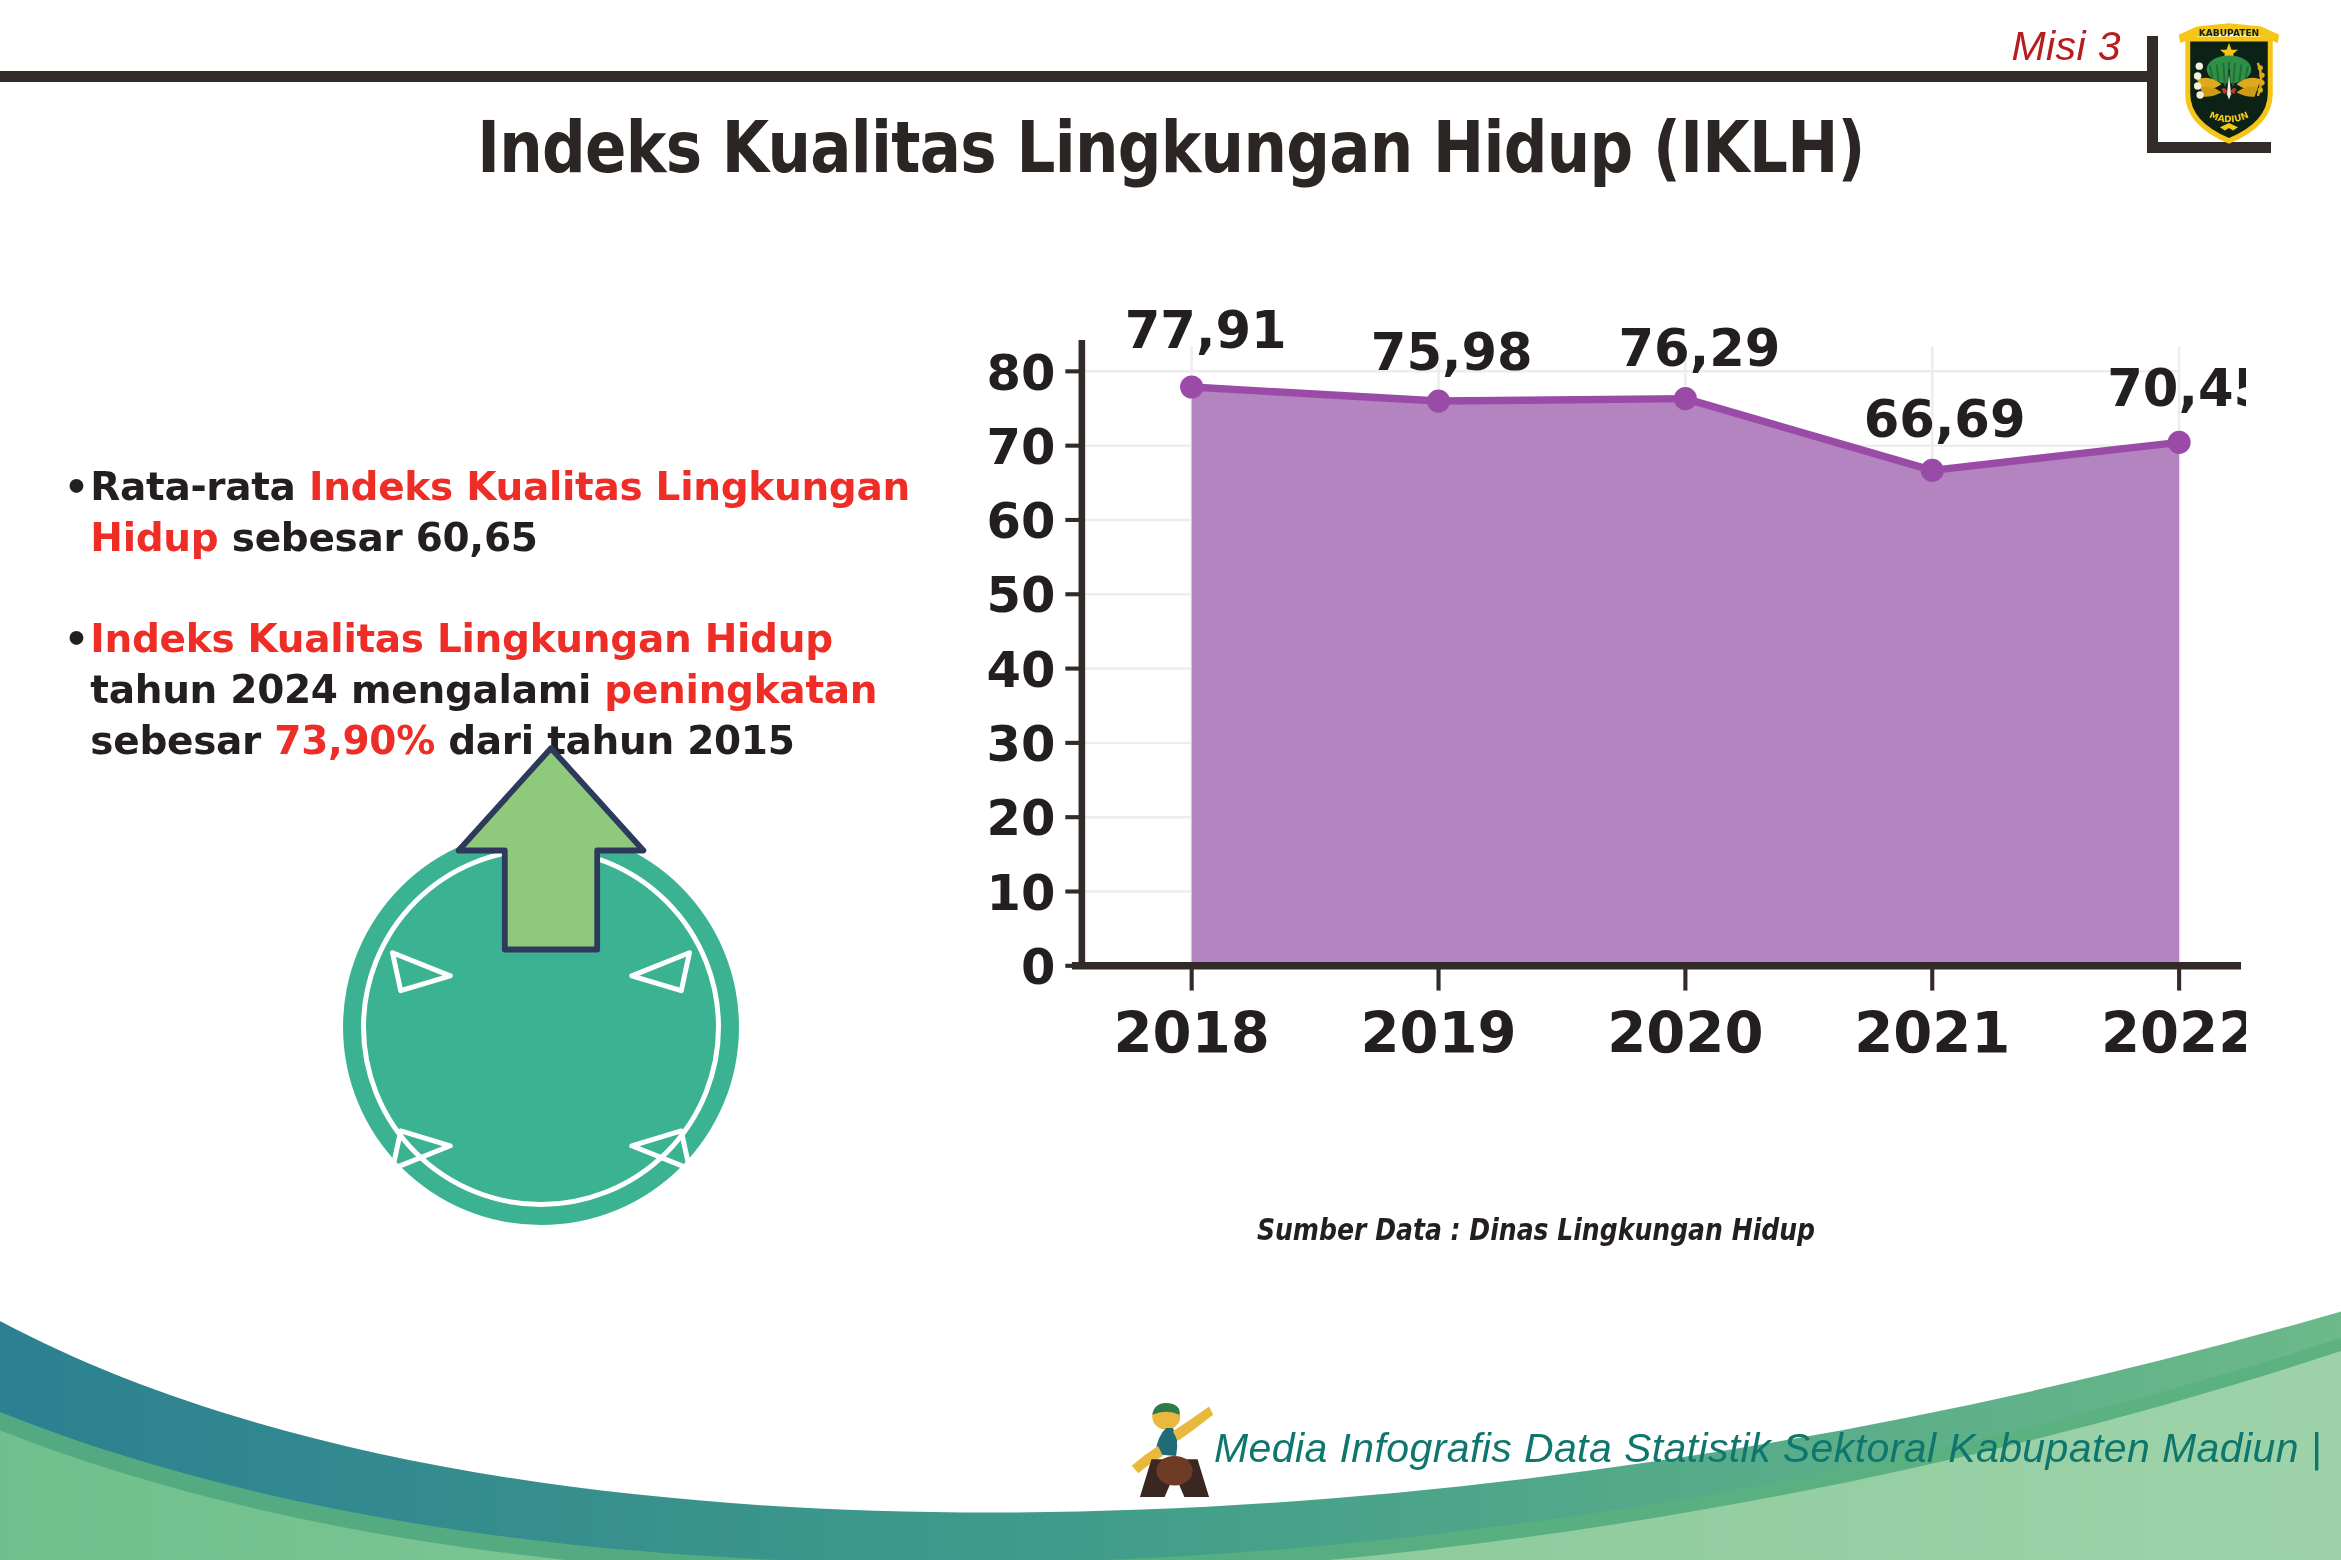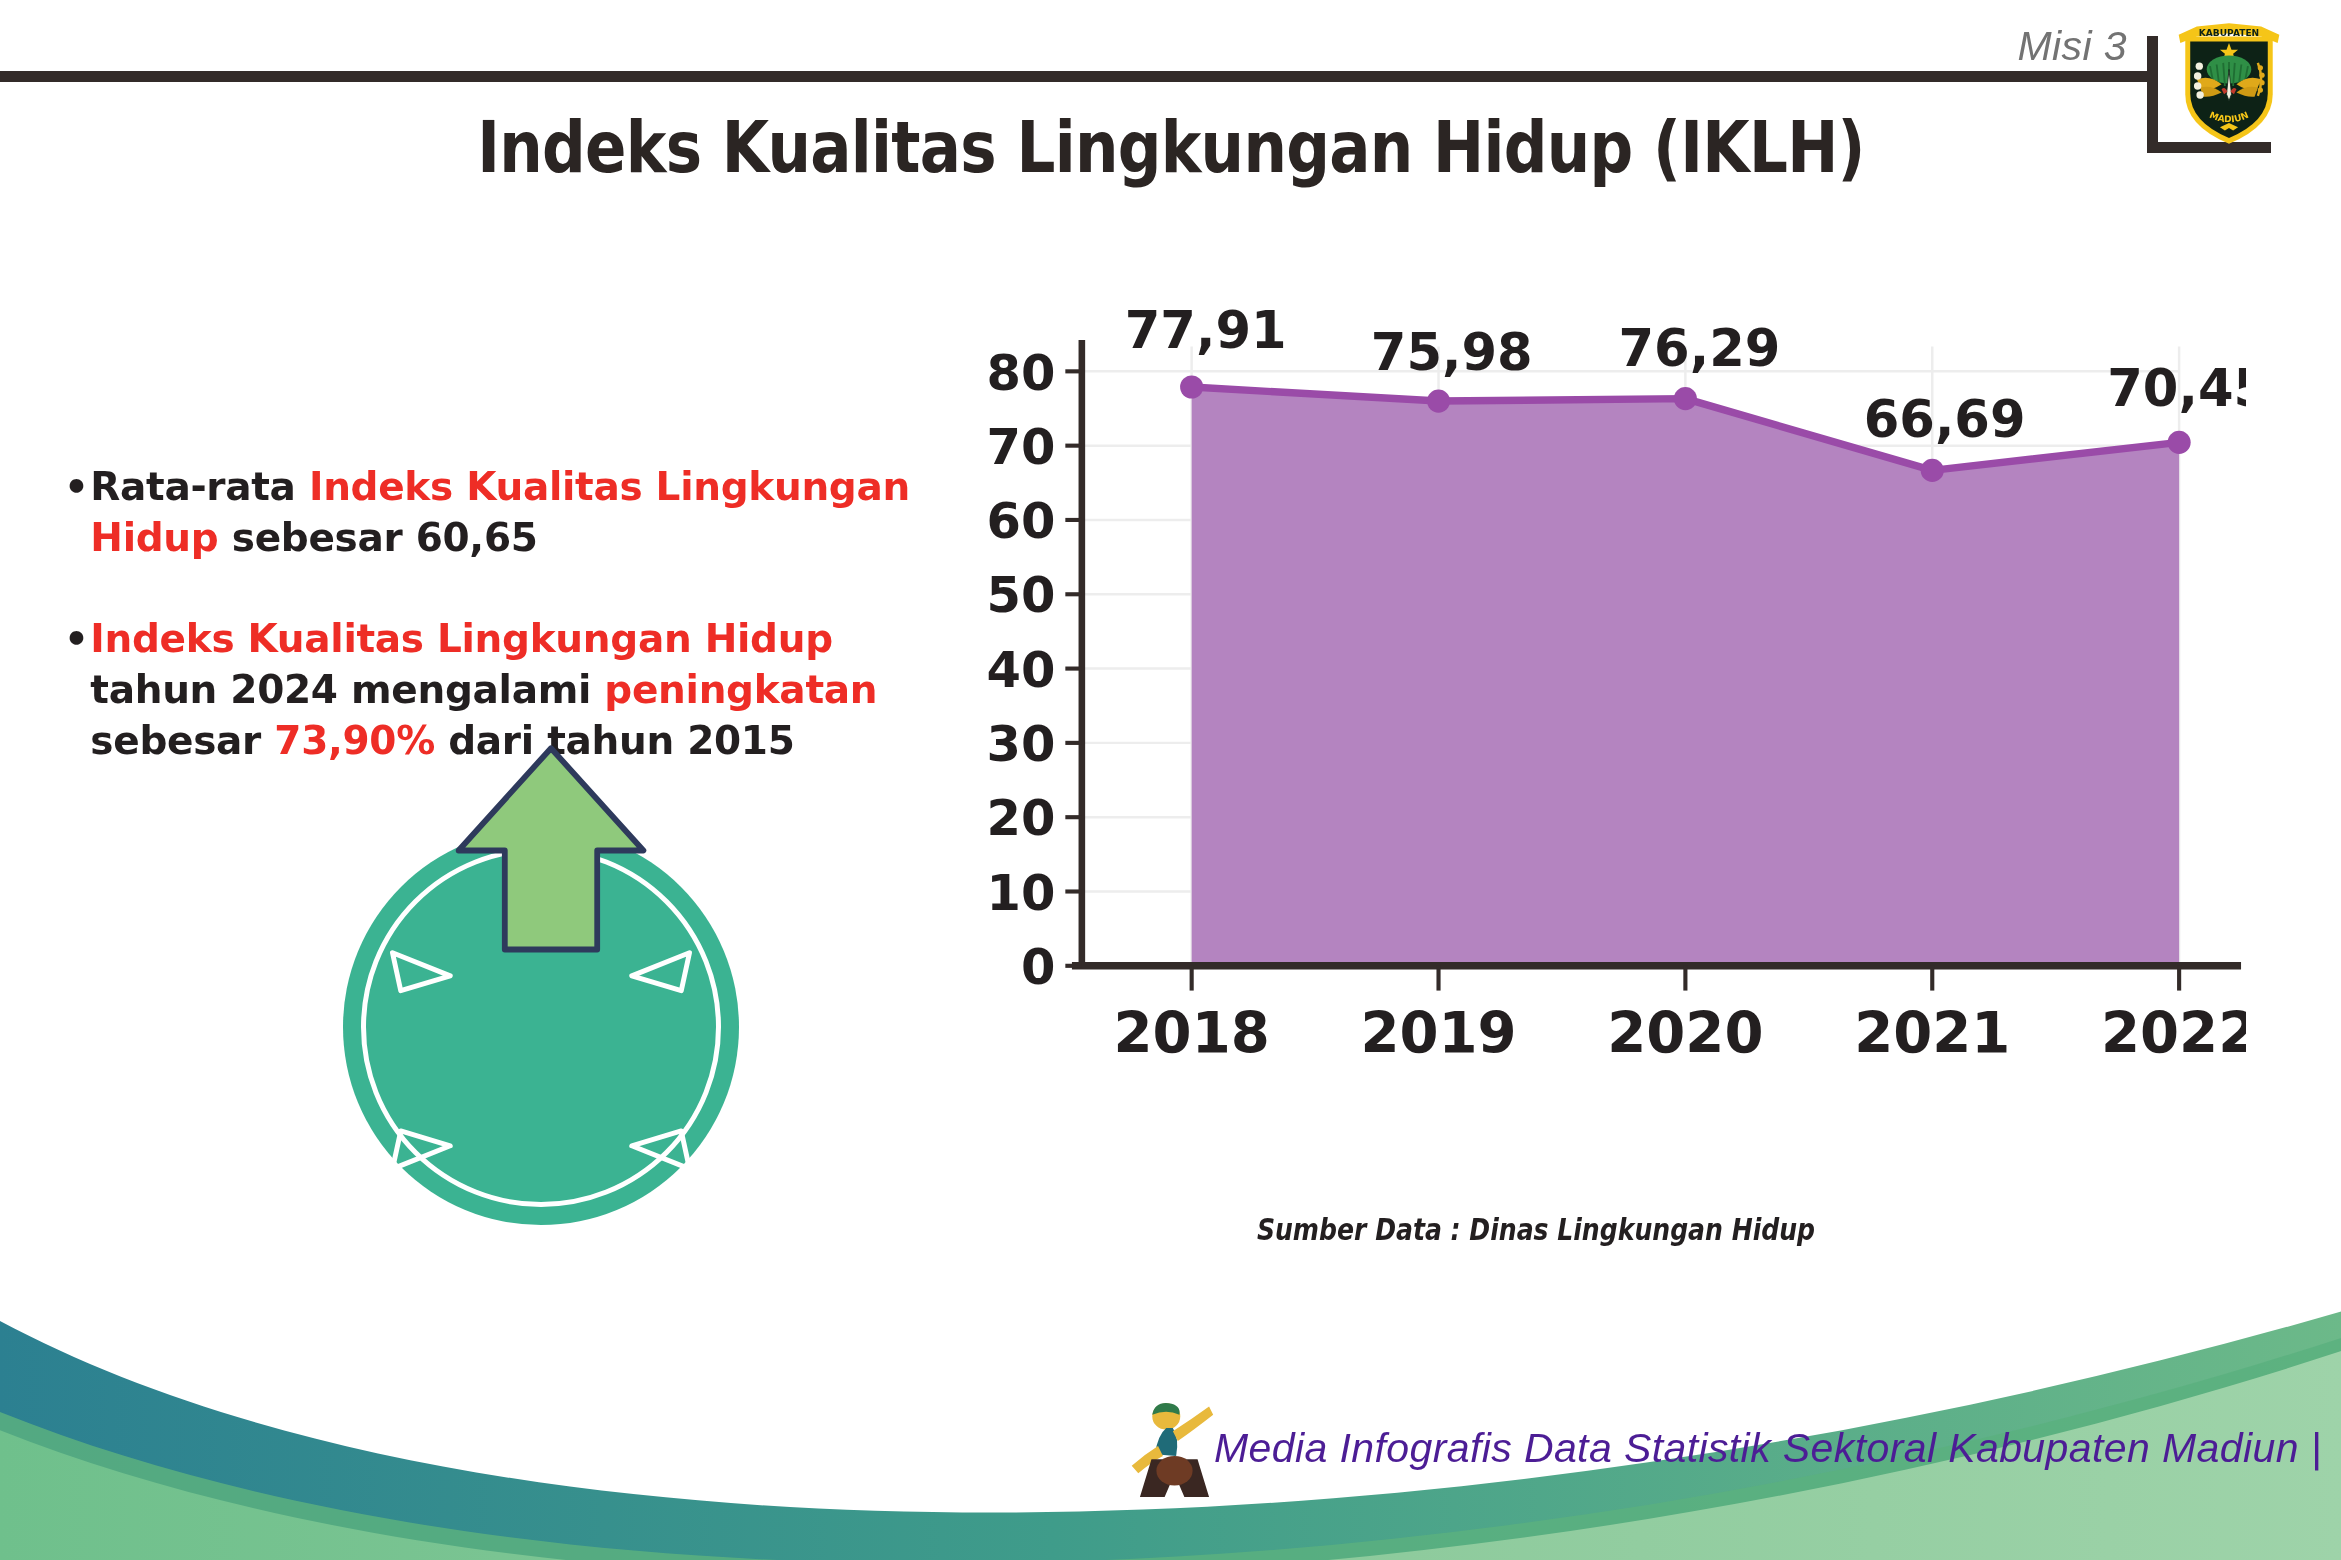--- a/index.html
+++ b/index.html
@@ -20,26 +20,26 @@
   .header-rule {
     position: absolute;
     left: 0;
     top: 71px;
     width: 2155px;
     height: 10.7px;
     background: #332b29;
   }
   .misi-label {
     position: absolute;
-    right: 215px;
+    right: 221px;
     top: 23px;
     font-family: "Liberation Sans", sans-serif;
     font-style: italic;
     font-size: 41px;
-    color: #737373;
+    color: #b91c1c;
     letter-spacing: 0.4px;
     white-space: nowrap;
   }
   .logo-bracket {
     position: absolute;
     left: 2147px;
     top: 36px;
     width: 124px;
     height: 117px;
   }
@@ -198,21 +198,21 @@
     height: 273px;
     overflow: hidden;
   }
   .footer-text {
     position: absolute;
     left: 1214px;
     bottom: 89px;
     font-family: "Liberation Sans", sans-serif;
     font-style: italic;
     font-size: 41px;
-    color: #4c1d95;
+    color: #0f766e;
     white-space: nowrap;
     letter-spacing: 0.4px;
   }
   .footer-figure {
     position: absolute;
     left: 1130px;
     bottom: 59px;
     width: 89px;
     height: 107px;
   }

